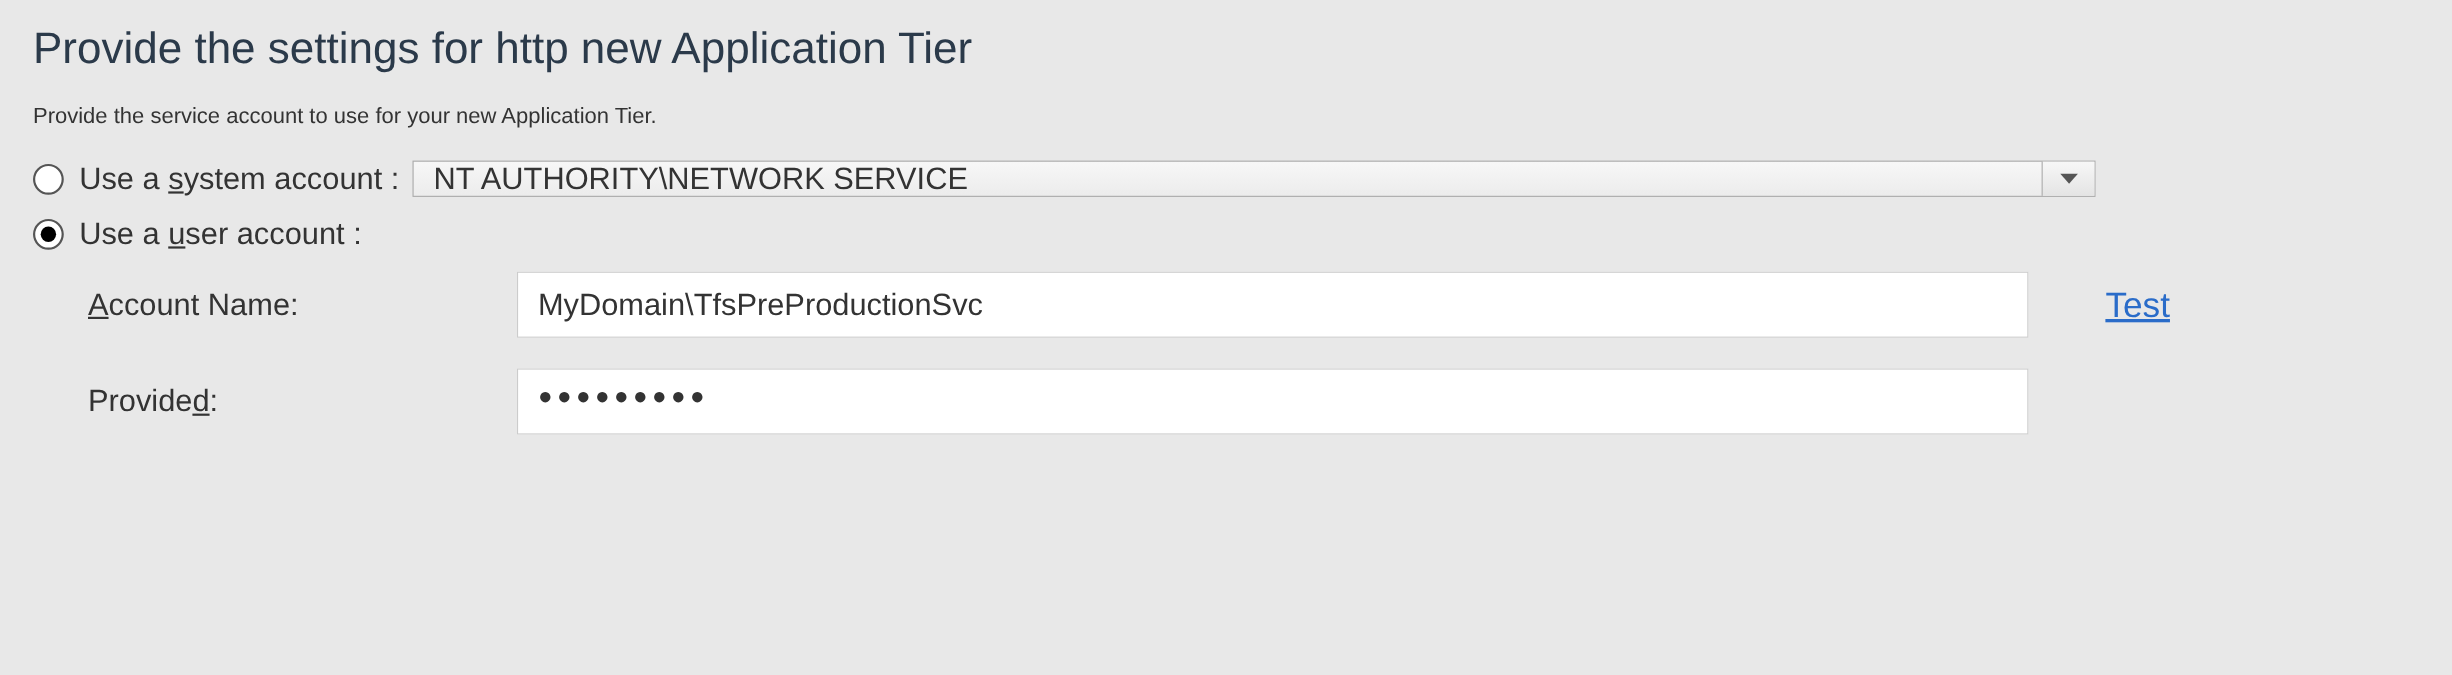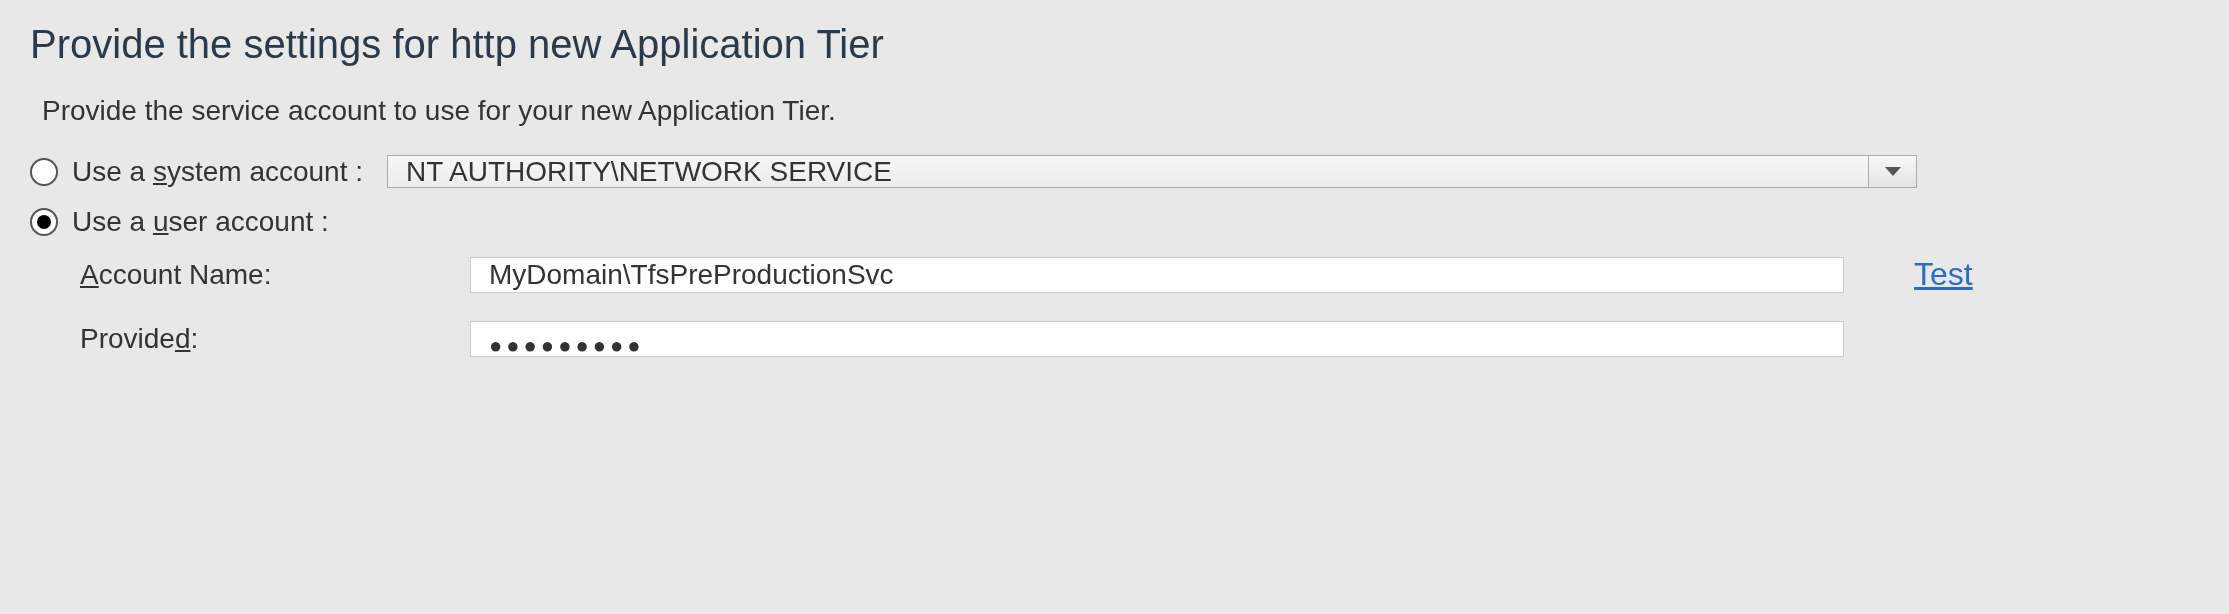--- a/index.html
+++ b/index.html
@@ -15,23 +15,23 @@
     .page {
       padding: 22px 30px;
     }
     .page-title {
       font-size: 40px;
       font-weight: 400;
       color: #2b3a4a;
       margin: 0 0 28px 0;
     }
     .subtitle {
-      font-size: 28px;
+      font-size: 20px;
       color: #333;
-      margin: 0 0 28px 12px;
+      margin: 0 0 28px 0;
     }
     .row {
       display: flex;
       align-items: center;
       margin-bottom: 20px;
       font-size: 28px;
     }
     .server-url-label { margin-right: 46px; }
     .server-url-value { color: #333; }
     .radio-row {
@@ -51,21 +51,21 @@
       background: #fff;
       flex-shrink: 0;
     }
     .radio.checked::after {
       content: "";
       width: 14px; height: 14px;
       background: #000;
       border-radius: 50%;
       display: block;
     }
-    .radio-label { margin-right: 16px; white-space: nowrap; text-align: center; }
+    .radio-label { margin-right: 4px; white-space: nowrap; text-align: center; }
     .underline-letter { text-decoration: underline; }
     .dropdown {
       flex: 0 0 1530px;
       height: 33px;
       border: 1px solid #aaa;
       background: linear-gradient(#f7f7f7,#ececec);
       display: flex;
       align-items: center;
       margin-left: 8px;
     }
@@ -92,21 +92,21 @@
       margin-bottom: 28px;
       font-size: 28px;
     }
     .field-label {
       width: 440px;
       padding-left: 50px;
       flex-shrink: 0;
     }
     .text-input {
       flex: 0 0 1374px;
-      height: 36px;
+      height: 60px;
       border: 1px solid #ccc;
       background: #fff;
       font-size: 28px;
       padding: 0 18px;
       font-family: inherit;
       color: #333;
     }
     .link {
       color: #2a6cc9;
       text-decoration: underline;

